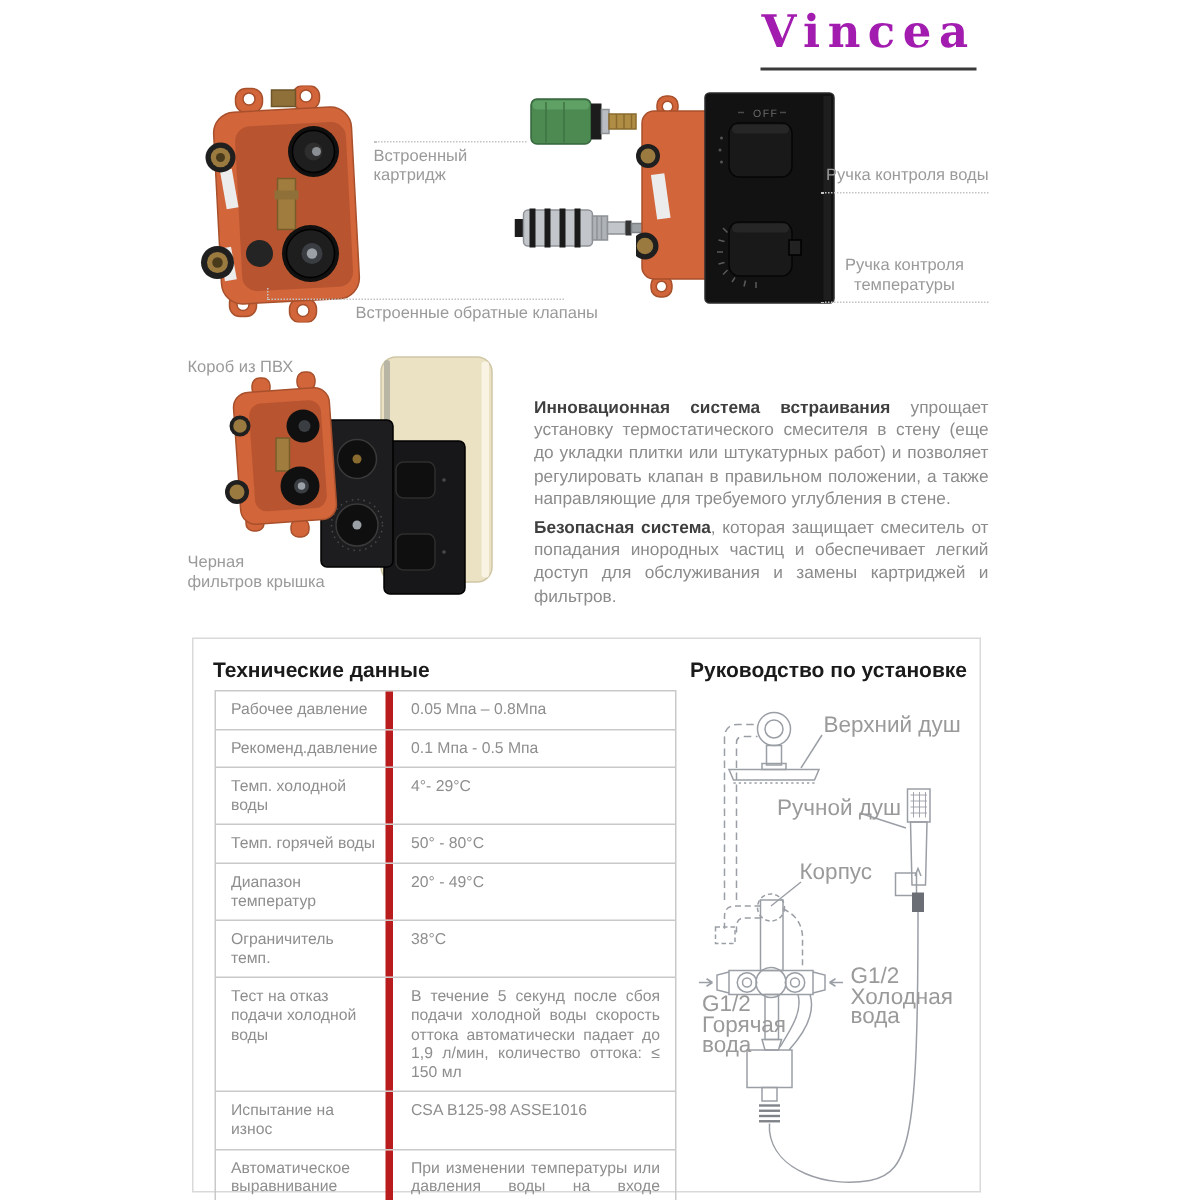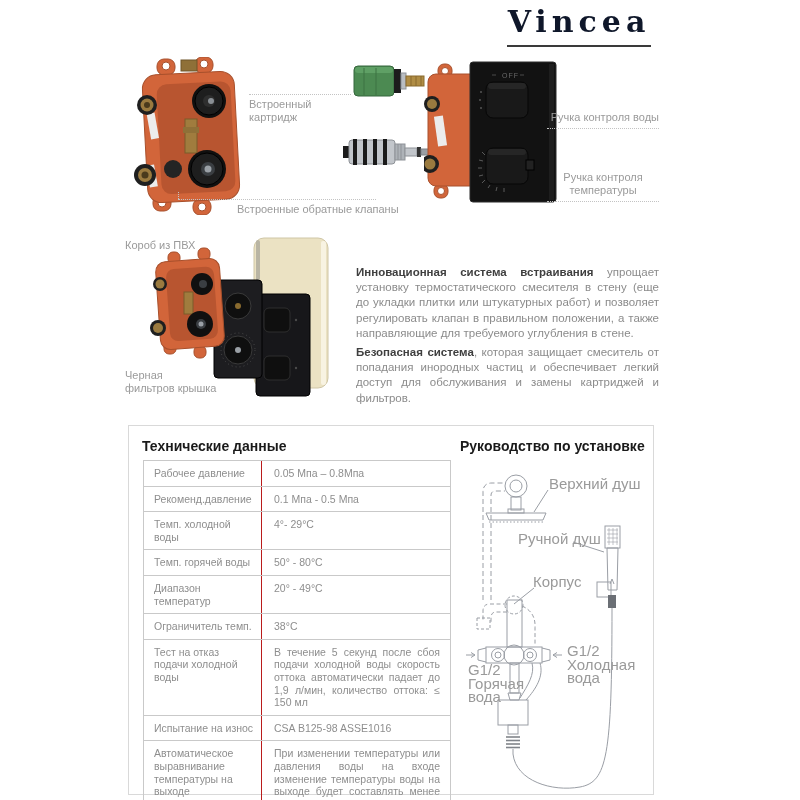--- a/index.html
+++ b/index.html
@@ -6,21 +6,21 @@
   .page {
     position:relative; width:800px; height:800px; background:#ffffff;
     font-family:"Liberation Sans","DejaVu Sans",sans-serif; overflow:hidden;
   }
   .abs { position:absolute; }
 
   
   .logo {
     left:502px; top:4px; width:154px; text-align:center;
     font-family:"DejaVu Serif","Liberation Serif",serif;
-    font-size:30px; font-weight:bold; letter-spacing:5px; color:#0f172a;
+    font-size:30px; font-weight:bold; letter-spacing:5px; color:#a21caf;
   }
   .logo-underline { left:507px; top:45px; width:144px; height:2px; background:#3a3a3a; }
 
   
   .plabel { font-size:11px; color:#9a9a9a; line-height:13px; }
   .line-top    { border-top:1px dotted #c3c3c3; padding-top:3px; }
   .line-bottom { border-bottom:1px dotted #c3c3c3; padding-bottom:4px;margin-top:25px; }
   .hdots { border-top:1px dotted #c3c3c3; height:0; }
   .vdots { border-left:1px dotted #c3c3c3; width:0; }
 
@@ -37,21 +37,21 @@
   .sec-title { font-size:14px; font-weight:bold; color:#1a1a1a; }
 
   .ttable {
     left:143px; top:460px; width:308px;
     border:1px solid #c9c9c9; font-size:10.5px; line-height:1.2;
     color:#8e8e8e; box-sizing:border-box;
   }
   .trow { display:flex; border-bottom:1px solid #c9c9c9; }
   .trow:last-child { border-bottom:none; }
   .tcell { white-space:pre-line; box-sizing:border-box; }
-  .tlabel { width:118px; padding:6px 6px 6px 10px; border-right:1px solid #b91c1c; }
+  .tlabel { width:118px; padding:6px 6px 6px 10px; border-right:5px solid #b91c1c; }
   .tvalue { flex:1; padding:6px 10px 6px 12px; text-align:justify; }
 
   .glabel { font-size:15px; color:#9a9a9a; line-height:13px; }
   svg text { font-family:"Liberation Sans","DejaVu Sans",sans-serif; }
 </style>
 </head>
 <body>
 
 <div class="page">
 

